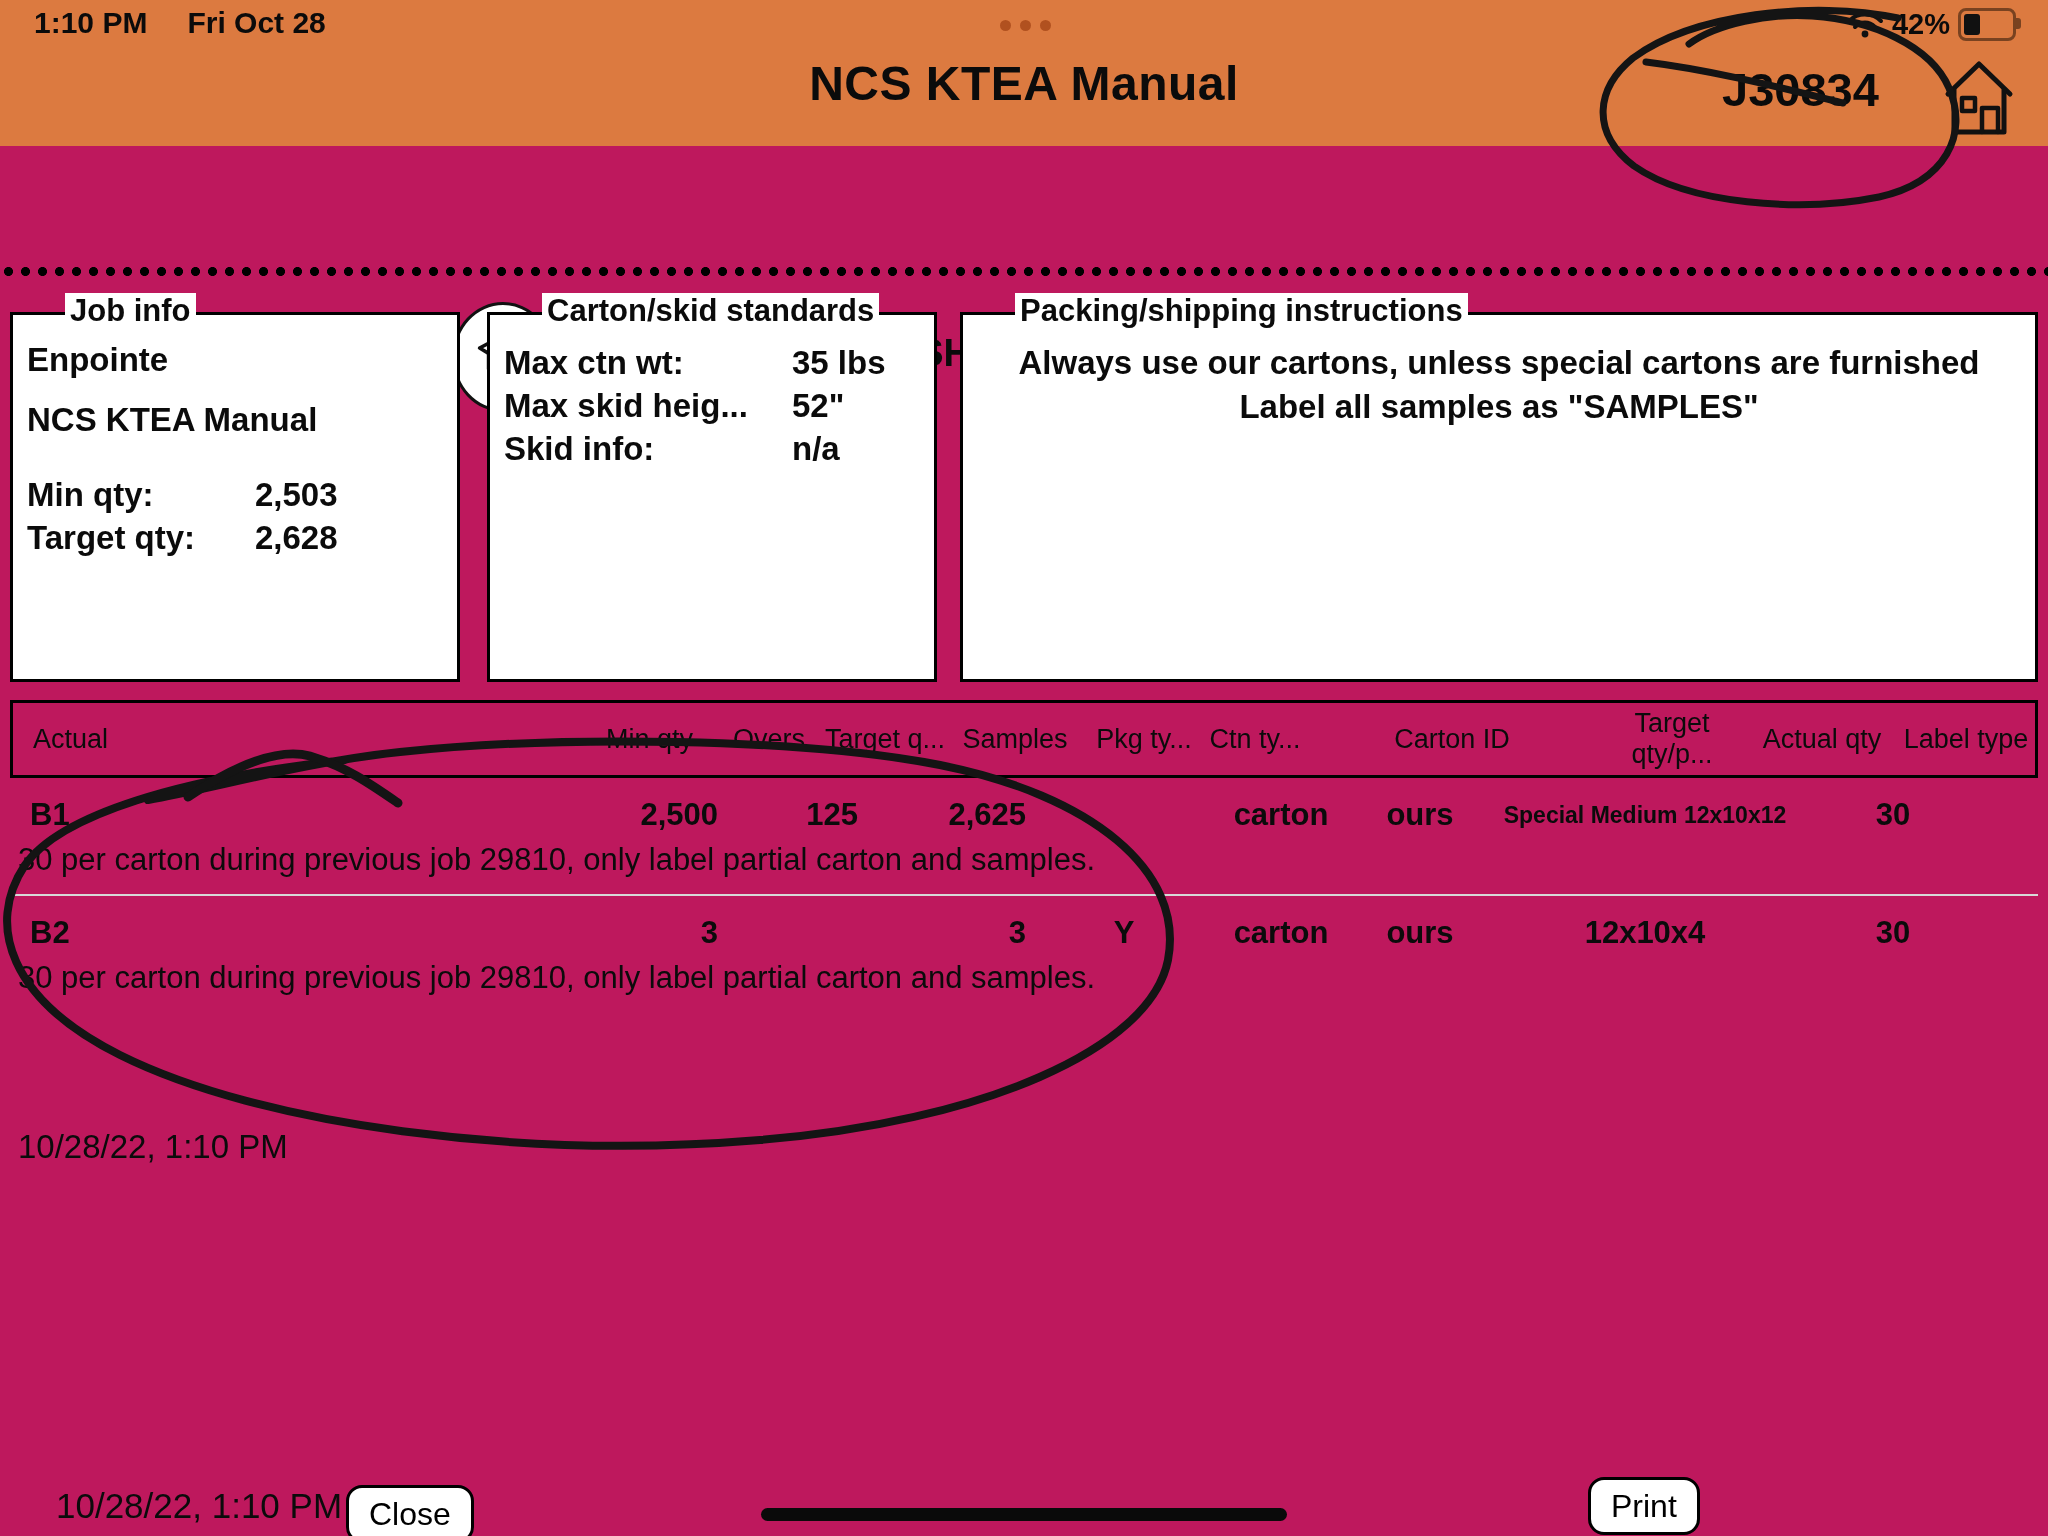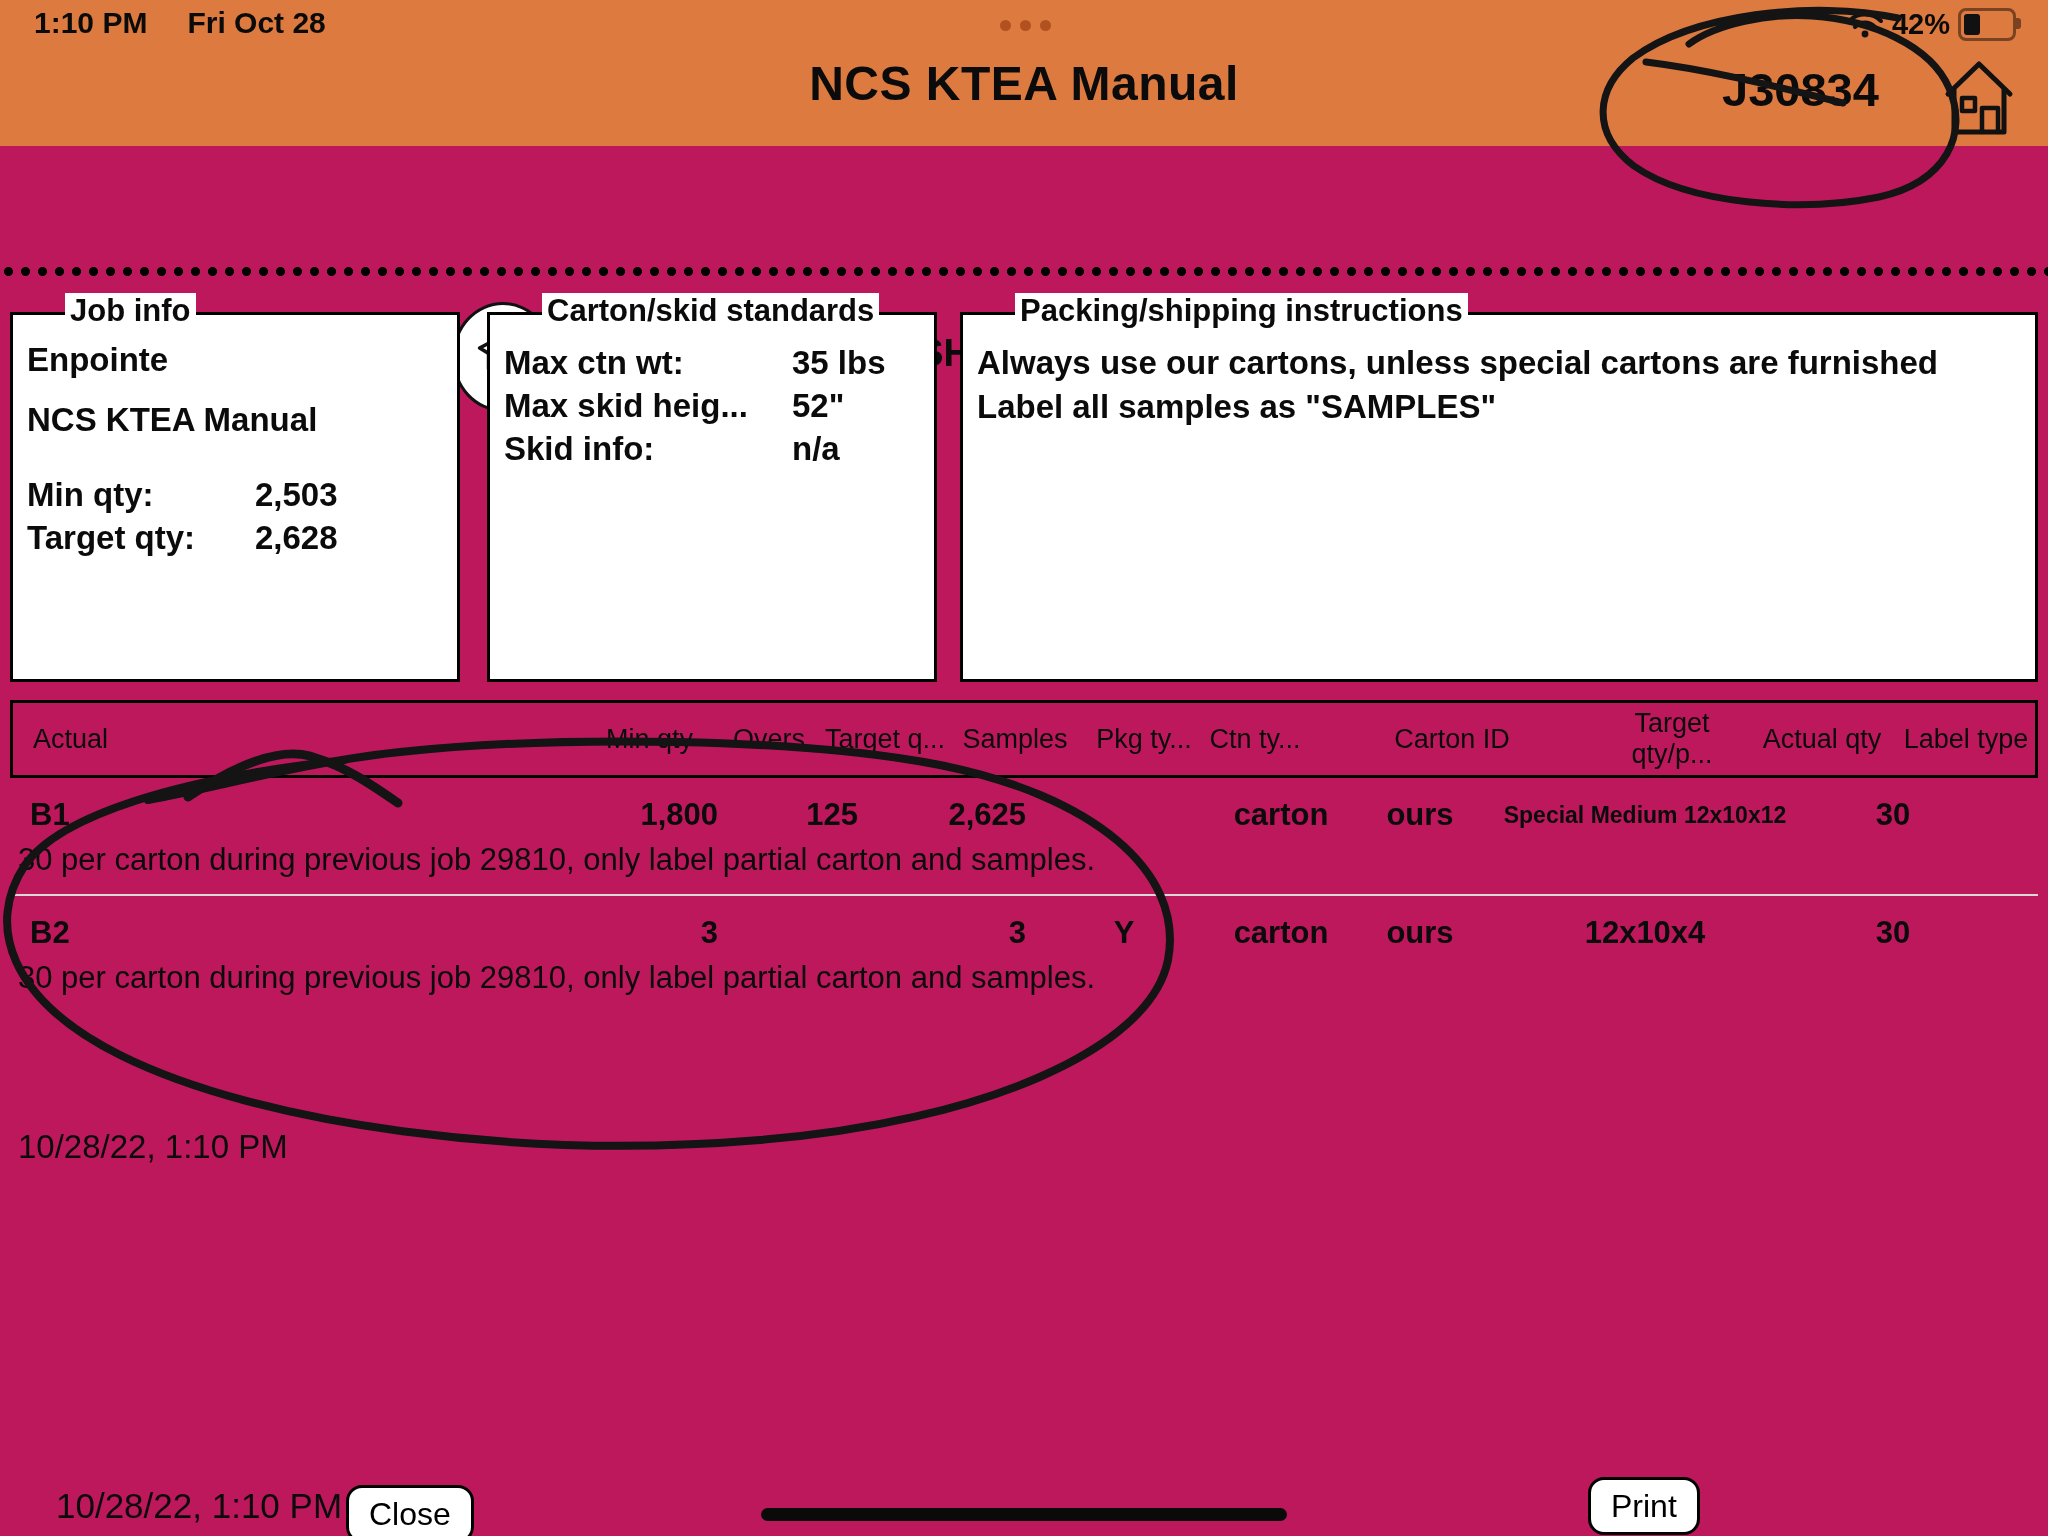--- a/index.html
+++ b/index.html
@@ -38,21 +38,21 @@
   .panel .legend{position:absolute;top:-22px;left:8px;background:#fff;padding:0 5px;
                  font-size:31px;font-weight:700;white-space:nowrap;margin-left:44px;}
   #p-job{left:10px;width:450px;}
   #p-carton{left:487px;width:450px;}
   #p-pack{left:960px;width:1078px;}
   .panel .inner{padding:26px 14px 0 14px;font-size:33px;font-weight:700;}
   .kv{display:flex;height:43px;align-items:center;}
   .kv .k{width:228px;}
   #p-carton .kv .k{width:288px;}
   .gap-s{height:22px;} .gap-m{height:34px;}
-  .packline{line-height:44px;}
+  .packline{line-height:44px;text-align:center;}
 
   
   .trow{display:grid;grid-template-columns:545px 135px 112px 140px 140px 118px 104px 290px 150px 150px 1fr;
         align-items:center;}
   .trow > div:nth-child(1){text-align:left;padding-left:20px;}
   .trow > div:nth-child(2),.trow > div:nth-child(3),.trow > div:nth-child(4){text-align:right;}
   .trow > div:nth-child(n+5){text-align:center;}
   .thead-box{position:absolute;left:10px;top:700px;width:2028px;height:78px;border:3px solid #000;
              box-sizing:border-box;}
   .thead-box .trow{height:100%;font-size:27px;font-weight:500;}
@@ -191,21 +191,21 @@
       <div>Actual qty</div>
       <div>Label type</div>
     </div>
   </div>
 
   <div class="tbody">
 
     <div>
       <div class="trow datarow">
         <div>B1</div>
-        <div>1,800</div>
+        <div>2,500</div>
         <div>125</div>
         <div>2,625</div>
         <div></div>
         <div>carton</div>
         <div>ours</div>
         <div class="smallcell">Special Medium 12x10x12</div>
         <div>30</div>
         <div>30</div>
         <div>none</div>
       </div>

